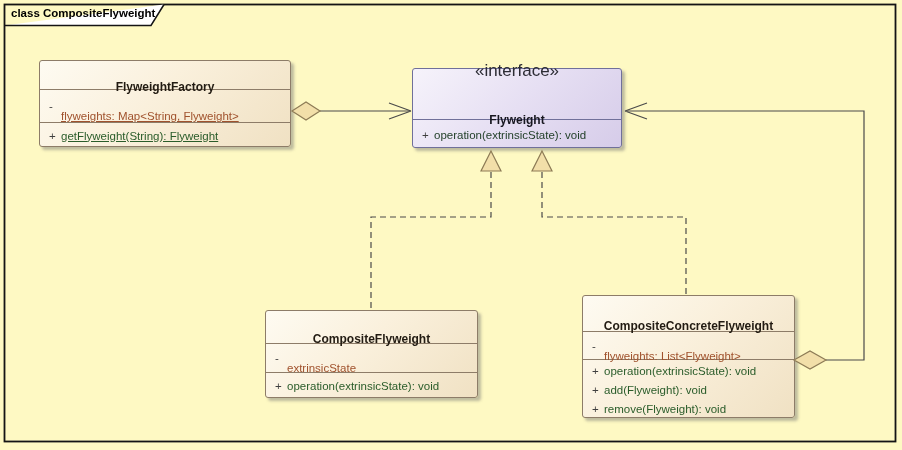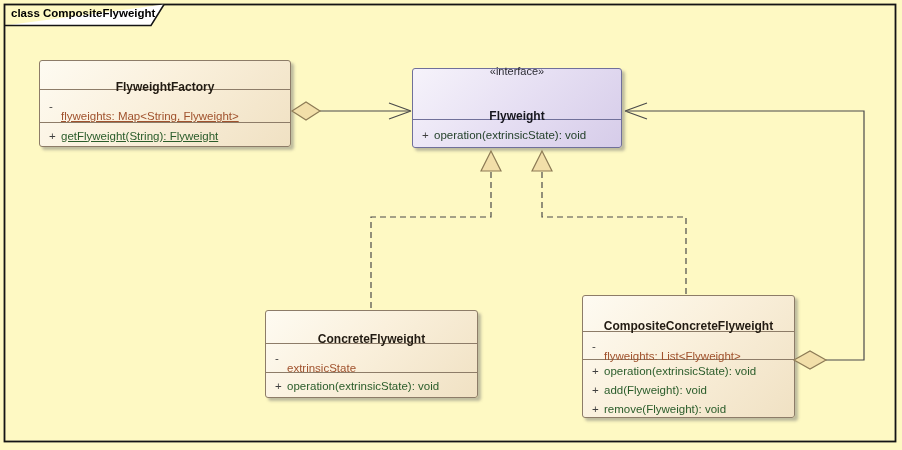--- a/index.html
+++ b/index.html
@@ -27,21 +27,21 @@
   }
   .uml-box.purple {
     background: linear-gradient(135deg, #f6f3fb 0%, #e6dff3 50%, #d6cce9 100%);
     border: 1px solid #70709a;
   }
   .box-header {
     display: flex; flex-direction: column; align-items: center; justify-content: center;
   }
   .class-title { font-size: 12px; font-weight: bold; color: #221b12; margin-top: 24px; }
   .purple .class-title { color: #17171f; }
-  .stereotype { font-size: 11px; color: #2c2c34; margin-bottom: 8px; }
+  .stereotype { font-size: 17px; color: #2c2c34; margin-bottom: 8px; }
   .box-section { border-top: 1px solid #8d7c68; display: flex; flex-direction: column; justify-content: center; }
   .purple .box-section { border-top: 1px solid #70709a; }
   .member-row { display: flex; align-items: center; height: 19px; }
   .vis { flex: none; width: 21px; padding-left: 9px; font-size: 11.5px; color: #3f3f3f; }
   .mtext { font-size: 11.5px; white-space: nowrap; }
   .attr .mtext { color: #a0522d; margin-top: 20px; }
   .meth .mtext { color: #2a5c2a; }
   .purple .meth .mtext { color: #23412a; }
   .u .mtext { text-decoration: underline; }
 
@@ -109,21 +109,21 @@
     <div class="box-section" style="height:30px;">
       <div class="member-row meth">
         <span class="vis">+</span>
         <span class="mtext">operation(extrinsicState): void</span>
       </div>
     </div>
   </div>
 
   <div class="uml-box cream" style="left:265px; top:310px; width:213px; height:88px;">
     <div class="box-header" style="height:32px; border-top:none;">
-      <span class="class-title">ConcreteFlyweight</span>
+      <span class="class-title">CompositeFlyweight</span>
     </div>
     <div class="box-section" style="height:29px;">
       <div class="member-row attr">
         <span class="vis">-</span>
         <span class="mtext">extrinsicState</span>
       </div>
     </div>
     <div class="box-section" style="height:27px;">
       <div class="member-row meth">
         <span class="vis">+</span>

